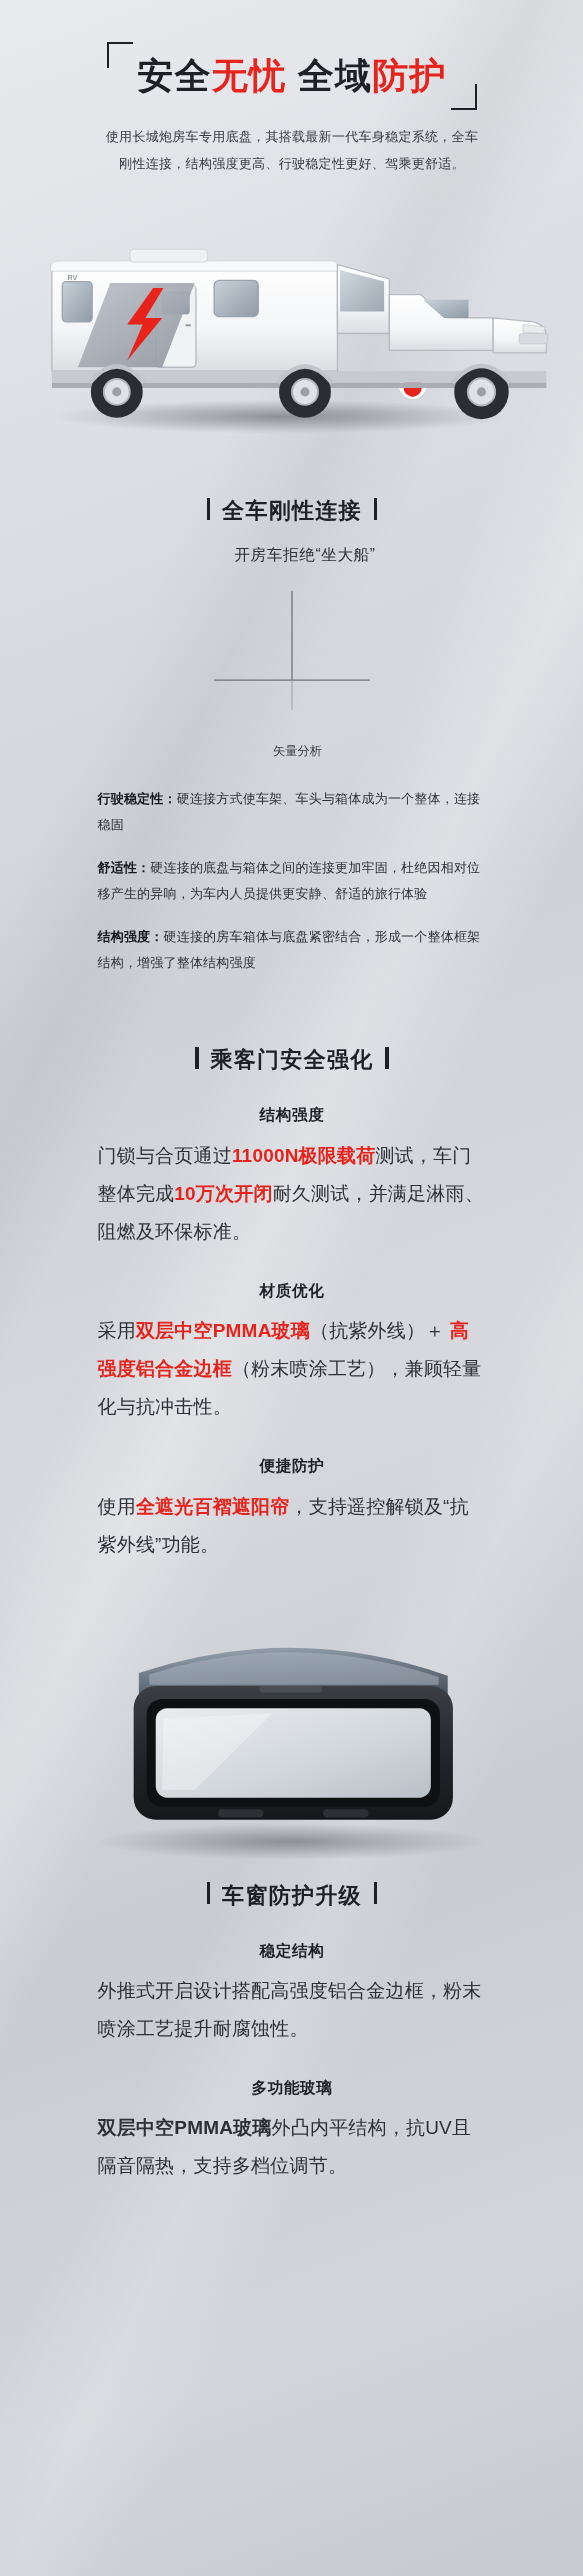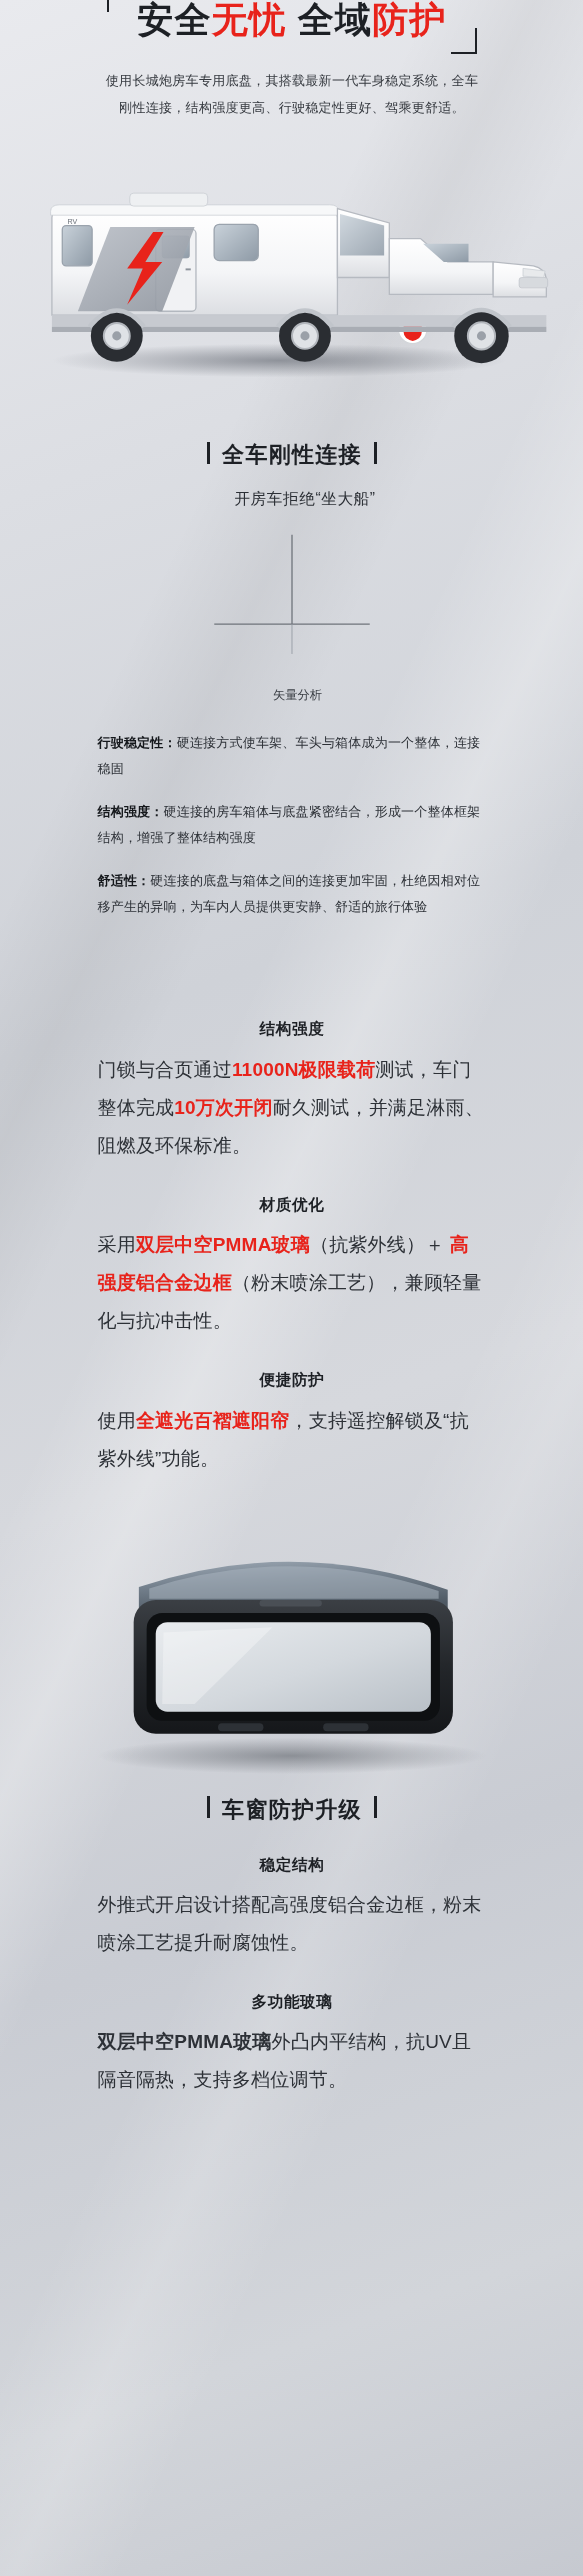--- a/index.html
+++ b/index.html
@@ -27,20 +27,21 @@
     pointer-events: none;
   }
   .content {
     position: relative;
     z-index: 3;
   }
 
   
   .hero-title-wrap {
     position: relative;
+    padding-top: 56px;
     text-align: center;
   }
   .hero-title {
     display: inline-block;
     position: relative;
     font-size: 36px;
     font-weight: bold;
     letter-spacing: 1.3px;
     color: #1d2025;
     line-height: 1.1;
@@ -284,28 +285,31 @@
         <line x1="450" y1="150" x2="450" y2="196" stroke="#9aa0a7" stroke-width="1.5" stroke-dasharray="0"></line>
       </svg>
     </div>
     <div class="vector-caption">矢量分析</div>
 
     <div class="bullets">
       <div class="bullet">
         <b>行驶稳定性：</b><span>硬连接方式使车架、车头与箱体成为一个整体，连接稳固</span>
       </div>
       <div class="bullet">
+        <b>舒适性：</b><span>硬连接的底盘与箱体之间的连接更加牢固，杜绝因相对位移产生的异响，为车内人员提供更安静、舒适的旅行体验</span>
+      </div>
+      <div class="bullet">
         <b>结构强度：</b><span>硬连接的房车箱体与底盘紧密结合，形成一个整体框架结构，增强了整体结构强度</span>
       </div>
-      <div class="bullet">
-        <b>舒适性：</b><span>硬连接的底盘与箱体之间的连接更加牢固，杜绝因相对位移产生的异响，为车内人员提供更安静、舒适的旅行体验</span>
-      </div>
     </div>
 
     <div class="spacer-80"></div>
+    <div class="sec-title">
+      <span class="bar"></span><span>乘客门安全强化</span><span class="bar"></span>
+    </div>
 
     <div class="block">
       <div class="blk-h">结构强度</div>
       <div class="blk-p">
         <span>门锁与合页通过</span><span class="red">11000N极限载荷</span><span>测试，车门整体完成</span><span class="red">10万次开闭</span><span>耐久测试，并满足淋雨、阻燃及环保标准。</span>
       </div>
 
       <div class="blk-h">材质优化</div>
       <div class="blk-p">
         <span>采用</span><span class="red">双层中空PMMA玻璃</span><span>（抗紫外线）＋ </span><span class="red">高强度铝合金边框</span><span>（粉末喷涂工艺），兼顾轻量化与抗冲击性。</span>

